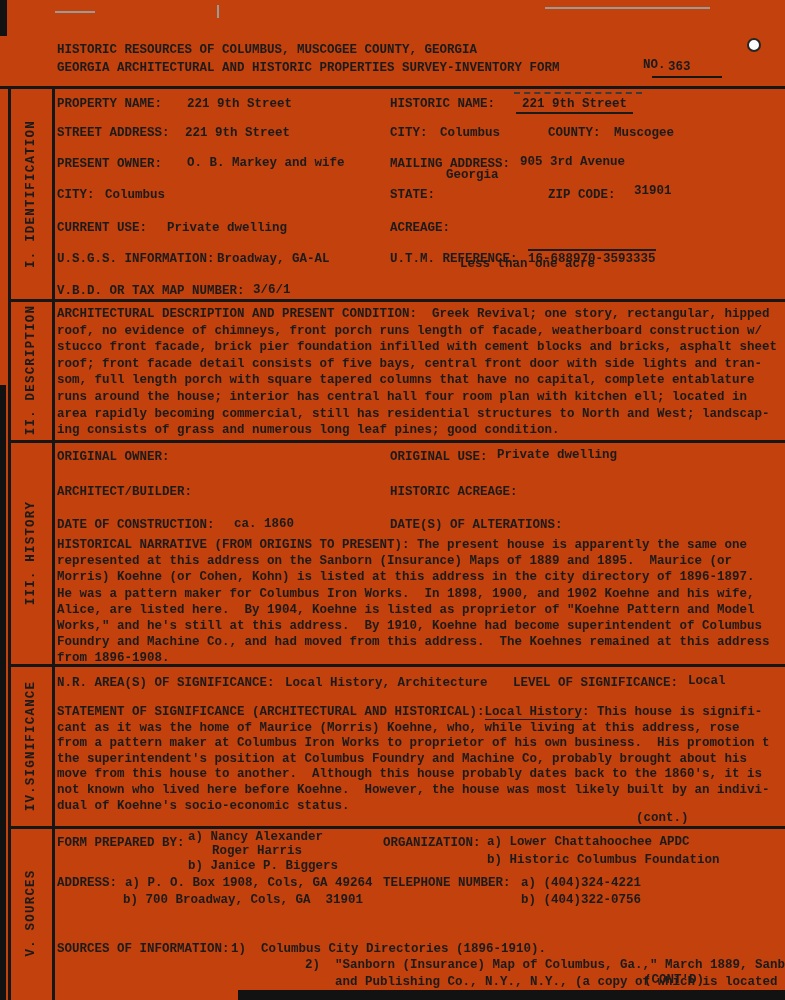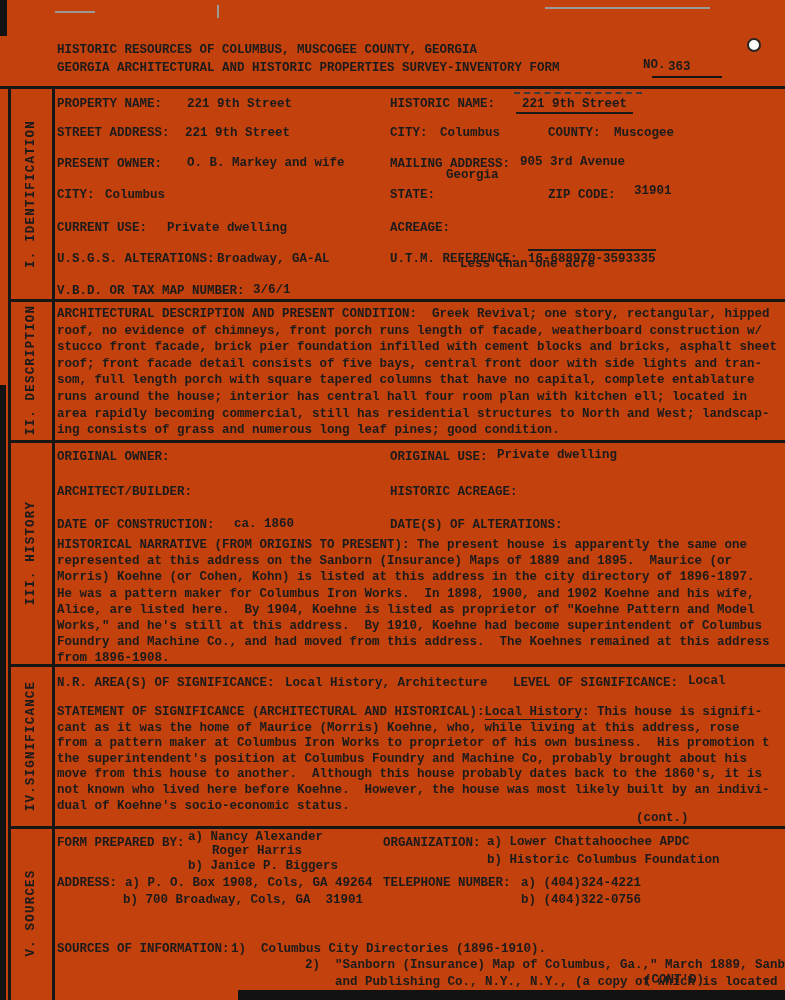--- a/index.html
+++ b/index.html
@@ -78,21 +78,21 @@
   <div class="t" style="left:390px;top:188px;">STATE:</div>
   <div class="t" style="left:446px;top:168px;">Georgia</div>
   <div class="t" style="left:548px;top:188px;">ZIP CODE:</div>
   <div class="t" style="left:634px;top:184px;">31901</div>
 
   <div class="t" style="left:57px;top:221px;">CURRENT USE:</div>
   <div class="t" style="left:167px;top:221px;">Private dwelling</div>
   <div class="t" style="left:390px;top:221px;">ACREAGE:</div>
   <div class="t" style="left:460px;top:219px;margin-top:38px;">Less than one acre</div>
 
-  <div class="t" style="left:57px;top:252px;">U.S.G.S. ALTERATIONS:</div>
+  <div class="t" style="left:57px;top:252px;">U.S.G.S. INFORMATION:</div>
   <div class="t" style="left:217px;top:252px;">Broadway, GA-AL</div>
   <div class="t" style="left:390px;top:252px;">U.T.M. REFERENCE:</div>
   <div class="t ol" style="left:528px;top:249px;">16-688970-3593335</div>
 
   <div class="t" style="left:57px;top:284px;">V.B.D. OR TAX MAP NUMBER:</div>
   <div class="t" style="left:253px;top:283px;">3/6/1</div>
 
   <div class="para" style="left:57px;top:306px;line-height:16.6px;"><span>ARCHITECTURAL DESCRIPTION AND PRESENT CONDITION:</span><span>  Greek Revival; one story, rectangular, hipped
 roof, no evidence of chimneys, front porch runs length of facade, weatherboard construction w/
 stucco front facade, brick pier foundation infilled with cement blocks and bricks, asphalt sheet

